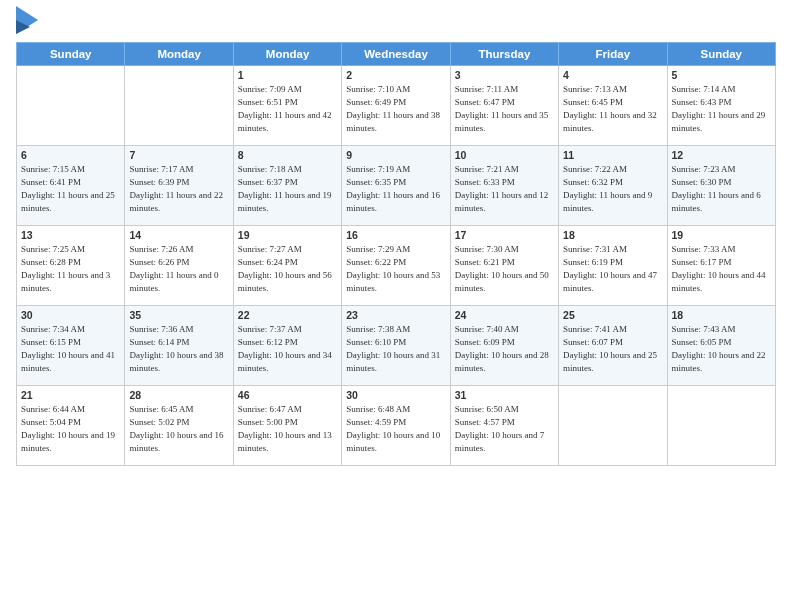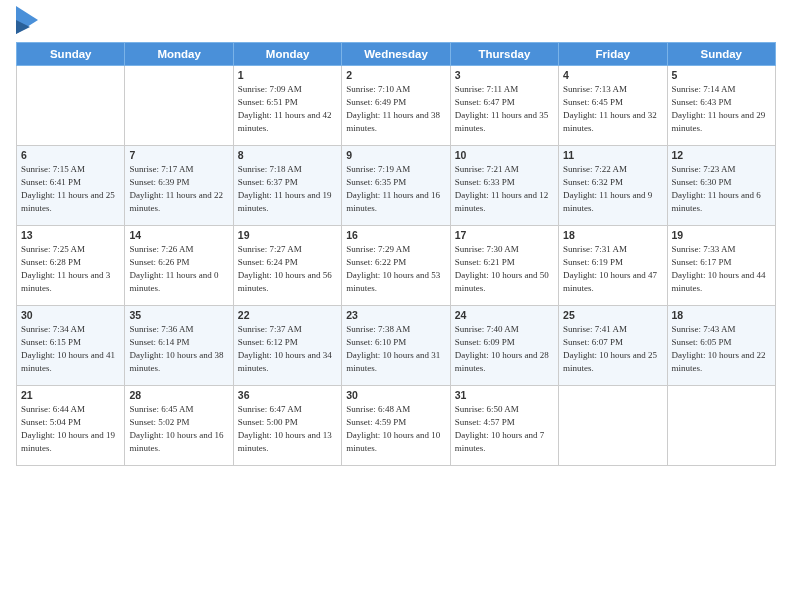--- a/index.html
+++ b/index.html
@@ -255,21 +255,21 @@
         <tr>
           <td>
             <span class="day-number">21</span>
             <div class="day-info">Sunrise: 6:44 AM<br>Sunset: 5:04 PM<br>Daylight: 10 hours and 19 minutes.</div>
           </td>
           <td>
             <span class="day-number">28</span>
             <div class="day-info">Sunrise: 6:45 AM<br>Sunset: 5:02 PM<br>Daylight: 10 hours and 16 minutes.</div>
           </td>
           <td>
-            <span class="day-number">36</span>
+            <span class="day-number">46</span>
             <div class="day-info">Sunrise: 6:47 AM<br>Sunset: 5:00 PM<br>Daylight: 10 hours and 13 minutes.</div>
           </td>
           <td>
             <span class="day-number">30</span>
             <div class="day-info">Sunrise: 6:48 AM<br>Sunset: 4:59 PM<br>Daylight: 10 hours and 10 minutes.</div>
           </td>
           <td>
             <span class="day-number">31</span>
             <div class="day-info">Sunrise: 6:50 AM<br>Sunset: 4:57 PM<br>Daylight: 10 hours and 7 minutes.</div>
           </td>

